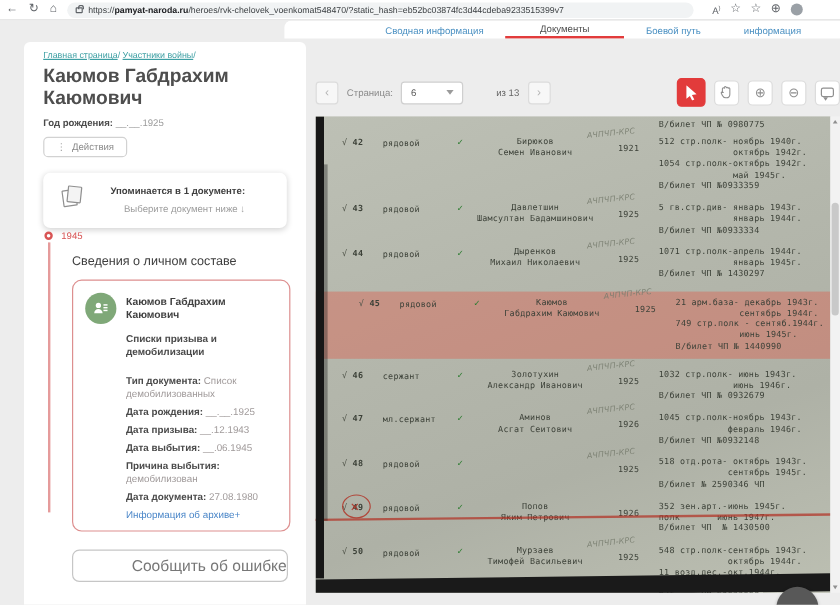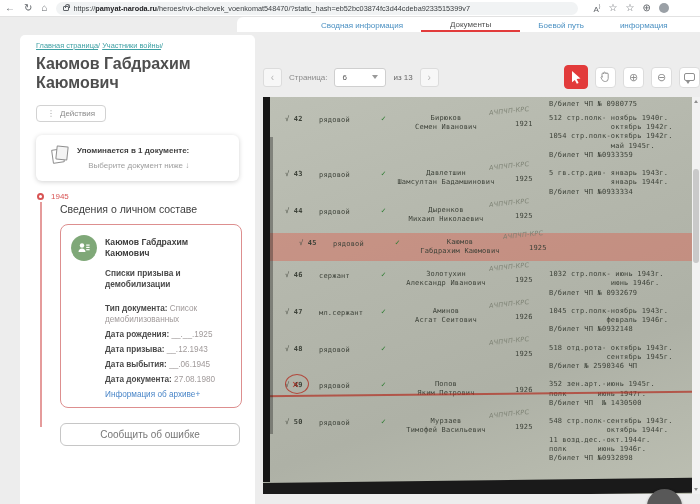--- a/index.html
+++ b/index.html
@@ -36,21 +36,21 @@
   .crumbs .sep { color:#3d9fa3; text-decoration:none; }
   .person-title { font-size:16px; font-weight:bold; color:#4e4e4e; line-height:1.18; width:180px; margin:5px 0 5px; }
   .birth { font-size:8px; }
   .birth b { color:#4a4a4a; }
   .birth span { color:#9b9b9b; }
   .actions-btn { margin-top:7px; display:inline-flex; align-items:center; gap:5px;
     border:1px solid #d2d2d2; border-radius:4px; background:#fff; padding:3px 10px;
     font-size:8px; color:#8a8a8a; cursor:pointer; }
   .actions-btn::before { content:"⋮"; font-size:8px; color:#9a9a9a; }
   .mentions { margin-top:13px; background:#fff; border-radius:6px; box-shadow:0 1px 5px rgba(0,0,0,.18);
-    padding:11px 12px; display:flex; gap:11px; align-items:flex-start; }
+    padding:11px 12px; display:flex; gap:26px; align-items:flex-start; }
   .doc-icon { width:14px; height:16px; position:relative; flex:0 0 auto; margin-left:4px; }
   .doc-icon::before, .doc-icon::after { content:""; position:absolute; width:10px; height:12px;
     background:#fff; border:1.2px solid #8f8f8f; border-radius:1px; }
   .doc-icon::before { left:0; top:3px; transform:rotate(-8deg); }
   .doc-icon::after { left:4px; top:0; transform:rotate(6deg); background:#f4f4f4; }
   .mentions-txt .m1 { font-size:8px; font-weight:bold; color:#3f3f3f; }
   .mentions-txt .m2 { font-size:8px; color:#9d9d9d; margin-top:6px;text-align:right; }
 
   .timeline-dot { position:absolute; left:17px; top:158px; width:7px; height:7px; border:2px solid #d85454;
     border-radius:50%; background:#fff; }
@@ -64,33 +64,33 @@
   .avatar-g { width:26px; height:26px; border-radius:50%; background:#7fa878; flex:0 0 auto;
     display:flex; align-items:center; justify-content:center; }
   .sel-name { font-size:8.6px; font-weight:bold; color:#3f3f3f; line-height:1.3; padding-top:2px; }
   .sel-sub { margin:7px 0 15px 34px; font-size:8.3px; font-weight:bold; color:#4a4a4a; line-height:1.3; width:120px; }
   .fields { margin:7px 0 0 34px; }
   .field { font-size:8.2px; line-height:1.28; margin-bottom:4.6px; width:138px; }
   .field b { color:#4a4a4a; }
   .field span { color:#a09a9a; }
   .archive-link { margin:1px 0 0 34px; font-size:8.2px; color:#4a86c8; cursor:pointer; }
   .report-btn { display:block; margin:15px 0 0 24px; width:180px; border:1px solid #c6c6c6;
-    border-radius:6px; background:#fff; padding:5px 0; text-align:center; font-size:10px;
+    border-radius:6px; background:#fff; padding:5px 0; text-align:right; font-size:13px;
     color:#777; cursor:pointer; }
 
   
   .vtoolbar { position:absolute; left:263px; top:61px; width:437px; height:32px; display:flex;
     align-items:center; gap:7px; font-size:8px; color:#8a8a8a; }
   .nav-btn { width:19px; height:19px; border:1px solid #dcdcdc; border-radius:3px; background:#f7f7f7;
     color:#b5b5b5; display:flex; align-items:center; justify-content:center; font-size:10px; cursor:pointer; }
   .page-select { width:52px; height:19px; border:1px solid #cfcfcf; border-radius:3px; background:#fff;
     display:flex; align-items:center; justify-content:space-between; padding:0 7px; color:#555; cursor:pointer; }
   .chev { width:0; height:0; border-left:3.5px solid transparent; border-right:3.5px solid transparent;
     border-top:4px solid #9a9a9a; }
-  .of-total { color:#666; }
+  .of-total { color:#666;margin-left:20px; }
   .vt-spacer { flex:1; }
   .tool { width:21px; height:21px; border:1px solid #dcdcdc; border-radius:4px; background:#fff;
     display:flex; align-items:center; justify-content:center; color:#8f8f8f; font-size:11px; cursor:pointer; }
   .tool.active { width:24px; height:24px; background:#e23b3b; border-color:#e23b3b; color:#fff; }
   .bubble { width:11px; height:8px; border:1.2px solid #8f8f8f; border-radius:2px; position:relative; }
   .bubble::after { content:""; position:absolute; left:1px; bottom:-3.5px; width:0; height:0;
     border-left:2.5px solid transparent; border-right:2.5px solid transparent; border-top:3.5px solid #8f8f8f; }
 
   
   .scan { position:absolute; left:263px; top:97px; width:429px; height:397px; overflow:hidden;
@@ -162,20 +162,23 @@
   <span class="tab active">Документы</span>
   <span class="tab">Боевой путь</span>
   <span class="tab">информация</span>
 </div>
 
 <div class="panel">
   <div class="crumbs">
     <a>Главная страница</a><span class="sep">/ </span><a>Участники войны</a><span class="sep">/</span>
   </div>
   <div class="person-title">Каюмов Габдрахим Каюмович</div>
+  <div class="birth">
+    <b>Год рождения:</b> <span>__.__.1925</span>
+  </div>
   <button class="actions-btn">Действия</button>
 
   <div class="mentions">
     <span class="doc-icon"></span>
     <div class="mentions-txt">
       <div class="m1">Упоминается в 1 документе:</div>
       <div class="m2">Выберите документ ниже ↓</div>
     </div>
   </div>
 
@@ -203,20 +206,21 @@
 
         <div class="field"><b>Тип документа:</b> <span>Список демобилизованных</span></div>
 
         <div class="field"><b>Дата рождения:</b> <span>__.__.1925</span></div>
 
         <div class="field"><b>Дата призыва:</b> <span>__.12.1943</span></div>
 
 
         <div class="field"><b>Дата выбытия:</b> <span>__.06.1945</span></div>
 
+        <div class="field"><b>Причина выбытия:</b> <span>демобилизован</span></div>
 
         <div class="field"><b>Дата документа:</b> <span>27.08.1980</span></div>
       </div>
     <div class="archive-link">Информация об архиве+</div>
   </div>
 
   <button class="report-btn">Сообщить об ошибке</button>
 </div>
 
 <div class="vtoolbar">
@@ -273,28 +277,36 @@
               январь 1944г.
 В/билет ЧП №0933334</span>
       </div>
 
       <div class="scan-row">
         <span class="cell num"><span class="circle-mark"></span><span>44</span></span>
         <span class="cell rank">рядовой</span>
         <span class="cell name"><span class="nm">Дыренков
 Михаил Николаевич</span><span class="note">АЧПЧП-КРС</span></span>
         <span class="cell year">1925</span>
+        <span class="cell svc">1071 стр.полк-апрель 1944г.
+              январь 1945г.
+В/билет ЧП № 1430297</span>
       </div>
 
       <div class="scan-row highlight">
         <span class="cell num"><span class="circle-mark"></span><span>45</span></span>
         <span class="cell rank">рядовой</span>
         <span class="cell name"><span class="nm">Каюмов
 Габдрахим Каюмович</span><span class="note">АЧПЧП-КРС</span></span>
         <span class="cell year">1925</span>
+        <span class="cell svc">21 арм.база- декабрь 1943г.
+            сентябрь 1944г.
+749 стр.полк - сентяб.1944г.
+            июнь 1945г.
+В/билет ЧП № 1440990</span>
       </div>
 
       <div class="scan-row">
         <span class="cell num"><span class="circle-mark"></span><span>46</span></span>
         <span class="cell rank">сержант</span>
         <span class="cell name"><span class="nm">Золотухин
 Александр Иванович</span><span class="note">АЧПЧП-КРС</span></span>
         <span class="cell year">1925</span>
         <span class="cell svc">1032 стр.полк- июнь 1943г.
               июнь 1946г.

